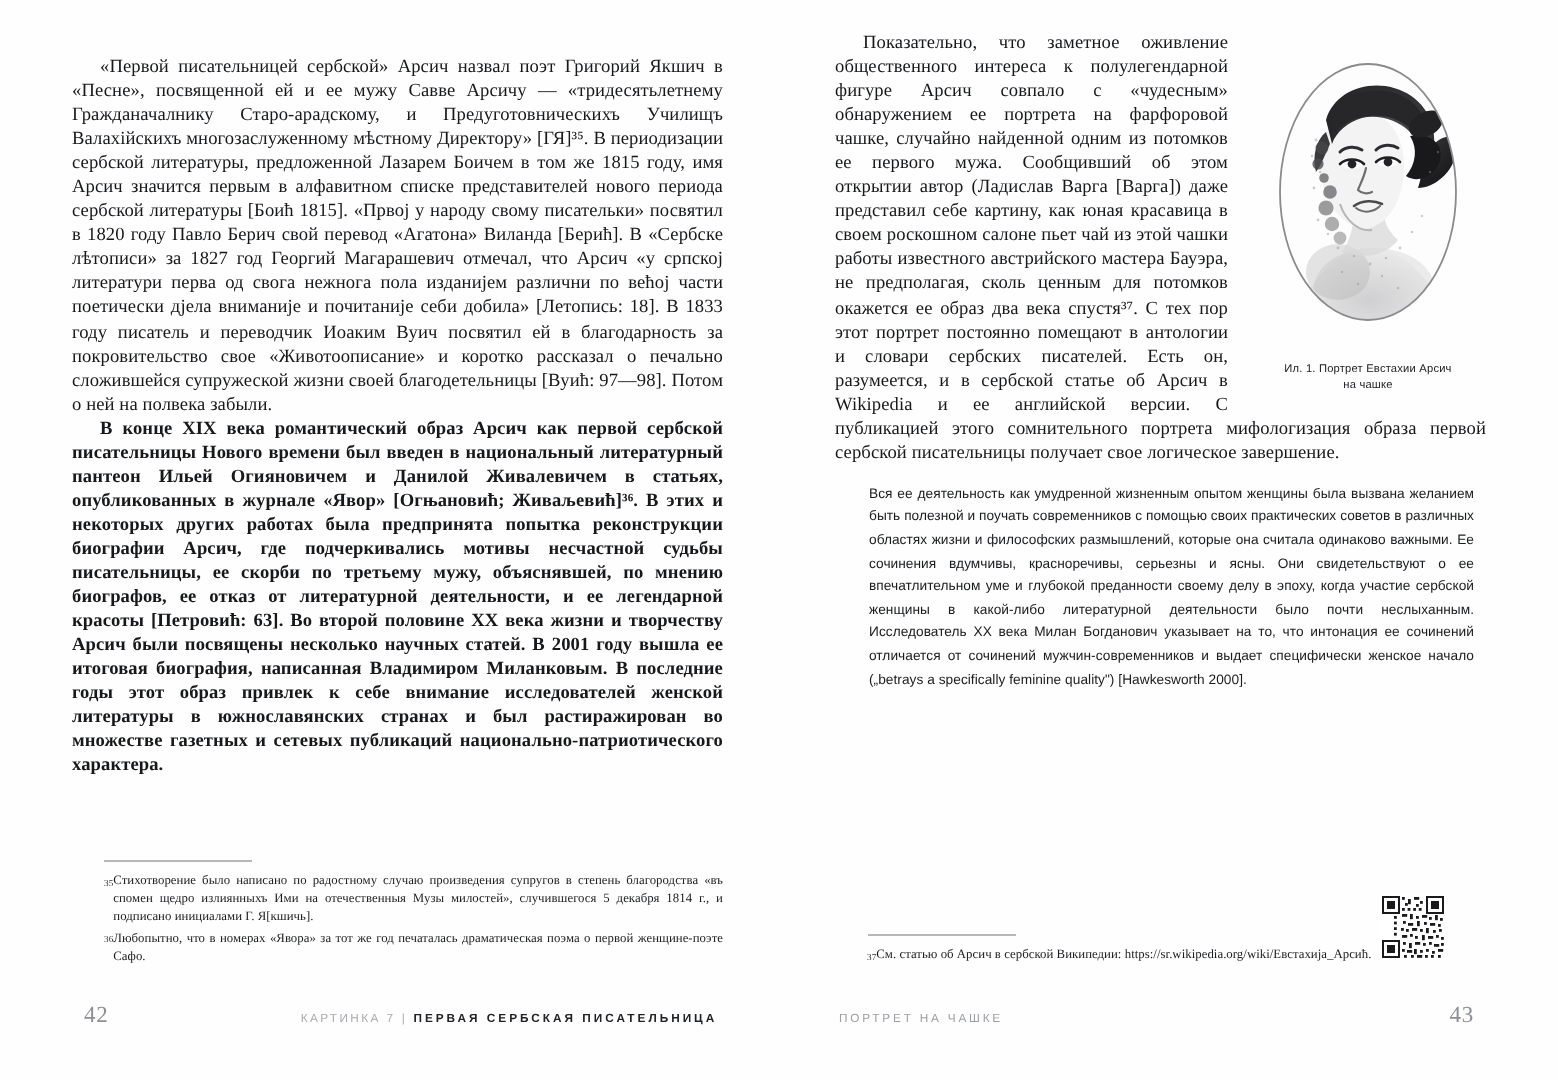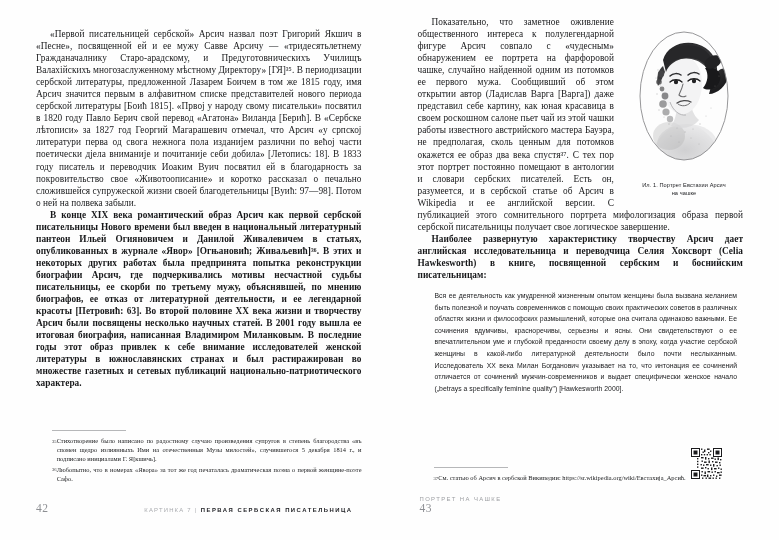--- a/index.html
+++ b/index.html
@@ -139,24 +139,24 @@
     color: #2a2b2e;
   }
   .runhead .soft {
     color: #a9abaf;
     font-weight: normal;
     letter-spacing: 1.2px;
   }
   .runhead .bold { font-weight: bold; color: #212226; }
 
   .runfoot.left  { justify-content: flex-start; }
-  .runfoot.left .folio { }
+  .runfoot.left .folio { margin-left: 6px; }
   .runfoot.left .runhead { margin-left: 96px; }
 
-  .runfoot.right { justify-content: space-between; flex-direction: column; }
+  .runfoot.right { justify-content: space-between; }
   .runfoot.right .runhead { margin-left: 2px; color:#9c9ea2; letter-spacing:1.4px;}
   .runfoot.right .folio { margin-right: 6px; }
 
   
   .qr {
     position: absolute;
     right: 20px;
     bottom: 48px;
     width: 33px;
     height: 33px;
@@ -299,21 +299,20 @@
           </svg>
         </div>
         <div class="fig-caption">
           <div>Ил. 1. Портрет Евстахии Арсич</div>
           <div>на чашке</div>
         </div>
       </div>
 
       <p class="body">Показательно, что заметное оживление общественного интереса к полулегендарной фигуре Арсич совпало с «чудесным» обнаружением ее портрета на фарфоровой чашке, случайно найденной одним из потомков ее первого мужа. Сообщивший об этом открытии автор (Ладислав Варга [Варга]) даже представил себе картину, как юная красавица в своем роскошном салоне пьет чай из этой чашки работы известного австрийского мастера Бауэра, не предполагая, сколь ценным для потомков окажется ее образ два века спустя³⁷. С тех пор этот портрет постоянно помещают в антологии и словари сербских писателей. Есть он, разумеется, и в сербской статье об Арсич в Wikipedia и ее английской версии. С публикацией этого сомнительного портрета мифологизация образа первой сербской писательницы получает свое логическое завершение.</p>
 
-      <p class="body cont">Наиболее развернутую характеристику творчеству Арсич дает английская исследовательница и переводчица Селия Хоксворт (Celia Hawkesworth) в книге, посвященной сербским и боснийским писательницам:</p>
 
       <div class="quote">
         <p>Вся ее деятельность как умудренной жизненным опытом женщины была вызвана желанием быть полезной и поучать современников с помощью своих практических советов в различных областях жизни и философских размышлений, которые она считала одинаково важными. Ее сочинения вдумчивы, красноречивы, серьезны и ясны. Они свидетельствуют о ее впечатлительном уме и глубокой преданности своему делу в эпоху, когда участие сербской женщины в какой-либо литературной деятельности было почти неслыханным. Исследователь XX века Милан Богданович указывает на то, что интонация ее сочинений отличается от сочинений мужчин-современников и выдает специфически женское начало („betrays a specifically feminine quality") [Hawkesworth 2000].</p>
       </div>
 
       <div class="footnotes">
         <div class="fn-rule"></div>
         <div class="fn-item">
           <div class="fn-num">37</div>
           <div class="fn-txt">См. статью об Арсич в сербской Википедии: https://sr.wikipedia.org/wiki/Евстахија_Арсић.</div>

